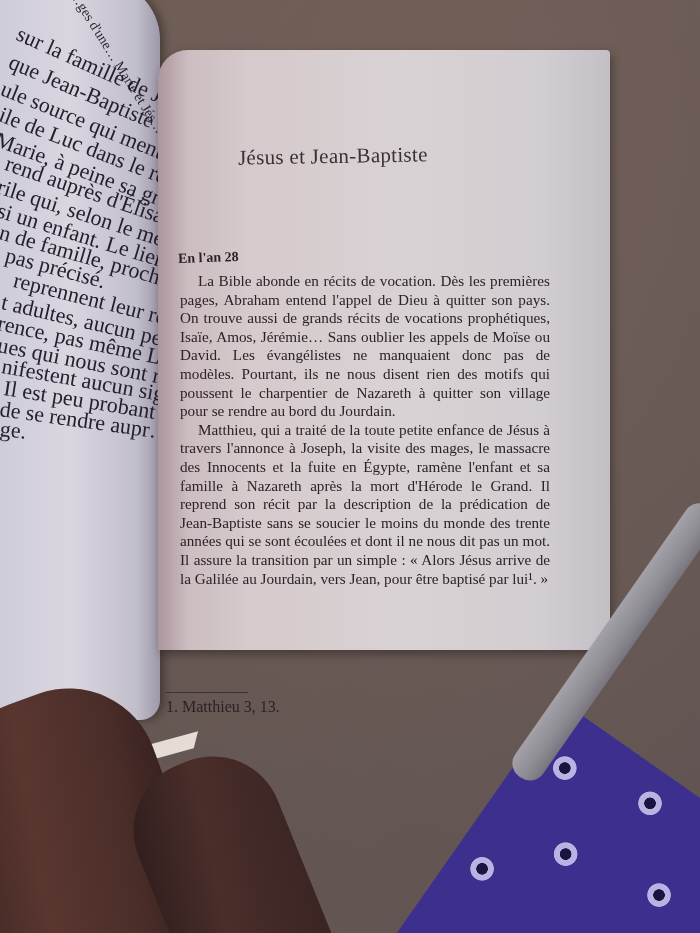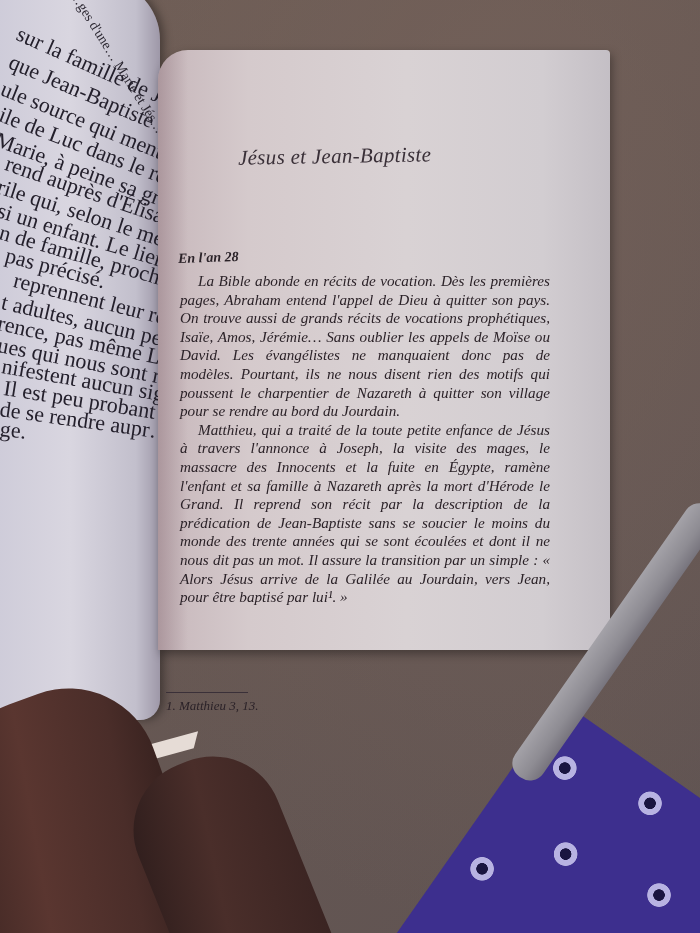--- a/index.html
+++ b/index.html
@@ -30,21 +30,20 @@
   .left-line {
     position: relative; font-size: 22px; color: #24202c; white-space: nowrap;
     line-height: 21.5px; transform-origin: left center;
   }
   
   .right-page {
     position: absolute; left: 158px; top: 50px; width: 452px; height: 600px;
     background: linear-gradient(90deg, #c7b7bb 0%, #d5cacc 20%, #d9d2d4 55%, #d2cdd1 85%, #c4bfc5 100%);
     border-radius: 30px 4px 8px 0;
     box-shadow: 2px 4px 10px rgba(0,0,0,0.35);
-    font-style: italic;
   }
   .right-page::before {
     content: ""; position: absolute; left: 0; top: 0; bottom: 0; width: 30px;
     background: linear-gradient(90deg, rgba(120,90,100,0.35), rgba(120,90,100,0));
     border-radius: 30px 0 0 0;
   }
   .chapter-title {
     position: absolute; left: 80px; top: 94px;
     font-size: 21px; color: #3a3038; letter-spacing: 0.3px;
     transform: rotate(-1deg);
@@ -58,21 +57,21 @@
     position: absolute; left: 14px; top: 222px; width: 370px;
     font-size: 15.2px; line-height: 18.6px; color: #2b2228;
     text-align: justify;
     margin-left: 8px;
   }
   .body-text p { margin: 0; text-indent: 18px; }
   .footnote-rule {
     position: absolute; left: 8px; top: 642px; width: 82px; height: 1px; background: #3a3038;
   }
   .footnote {
-    position: absolute; left: 8px; top: 648px; font-size: 13px; color: #2b2228;
+    position: absolute; left: 8px; top: 648px; font-size: 16px; color: #2b2228;
   }
   .page-number {
     position: absolute; right: 54px; top: 678px; font-size: 16px; color: #2b2228;
   }
   
   .page-fold {
     position: absolute; left: 132px; top: 740px; width: 60px; height: 18px;
     background: #e6dcd6; transform: skew(-30deg) rotate(-18deg);
   }
   

